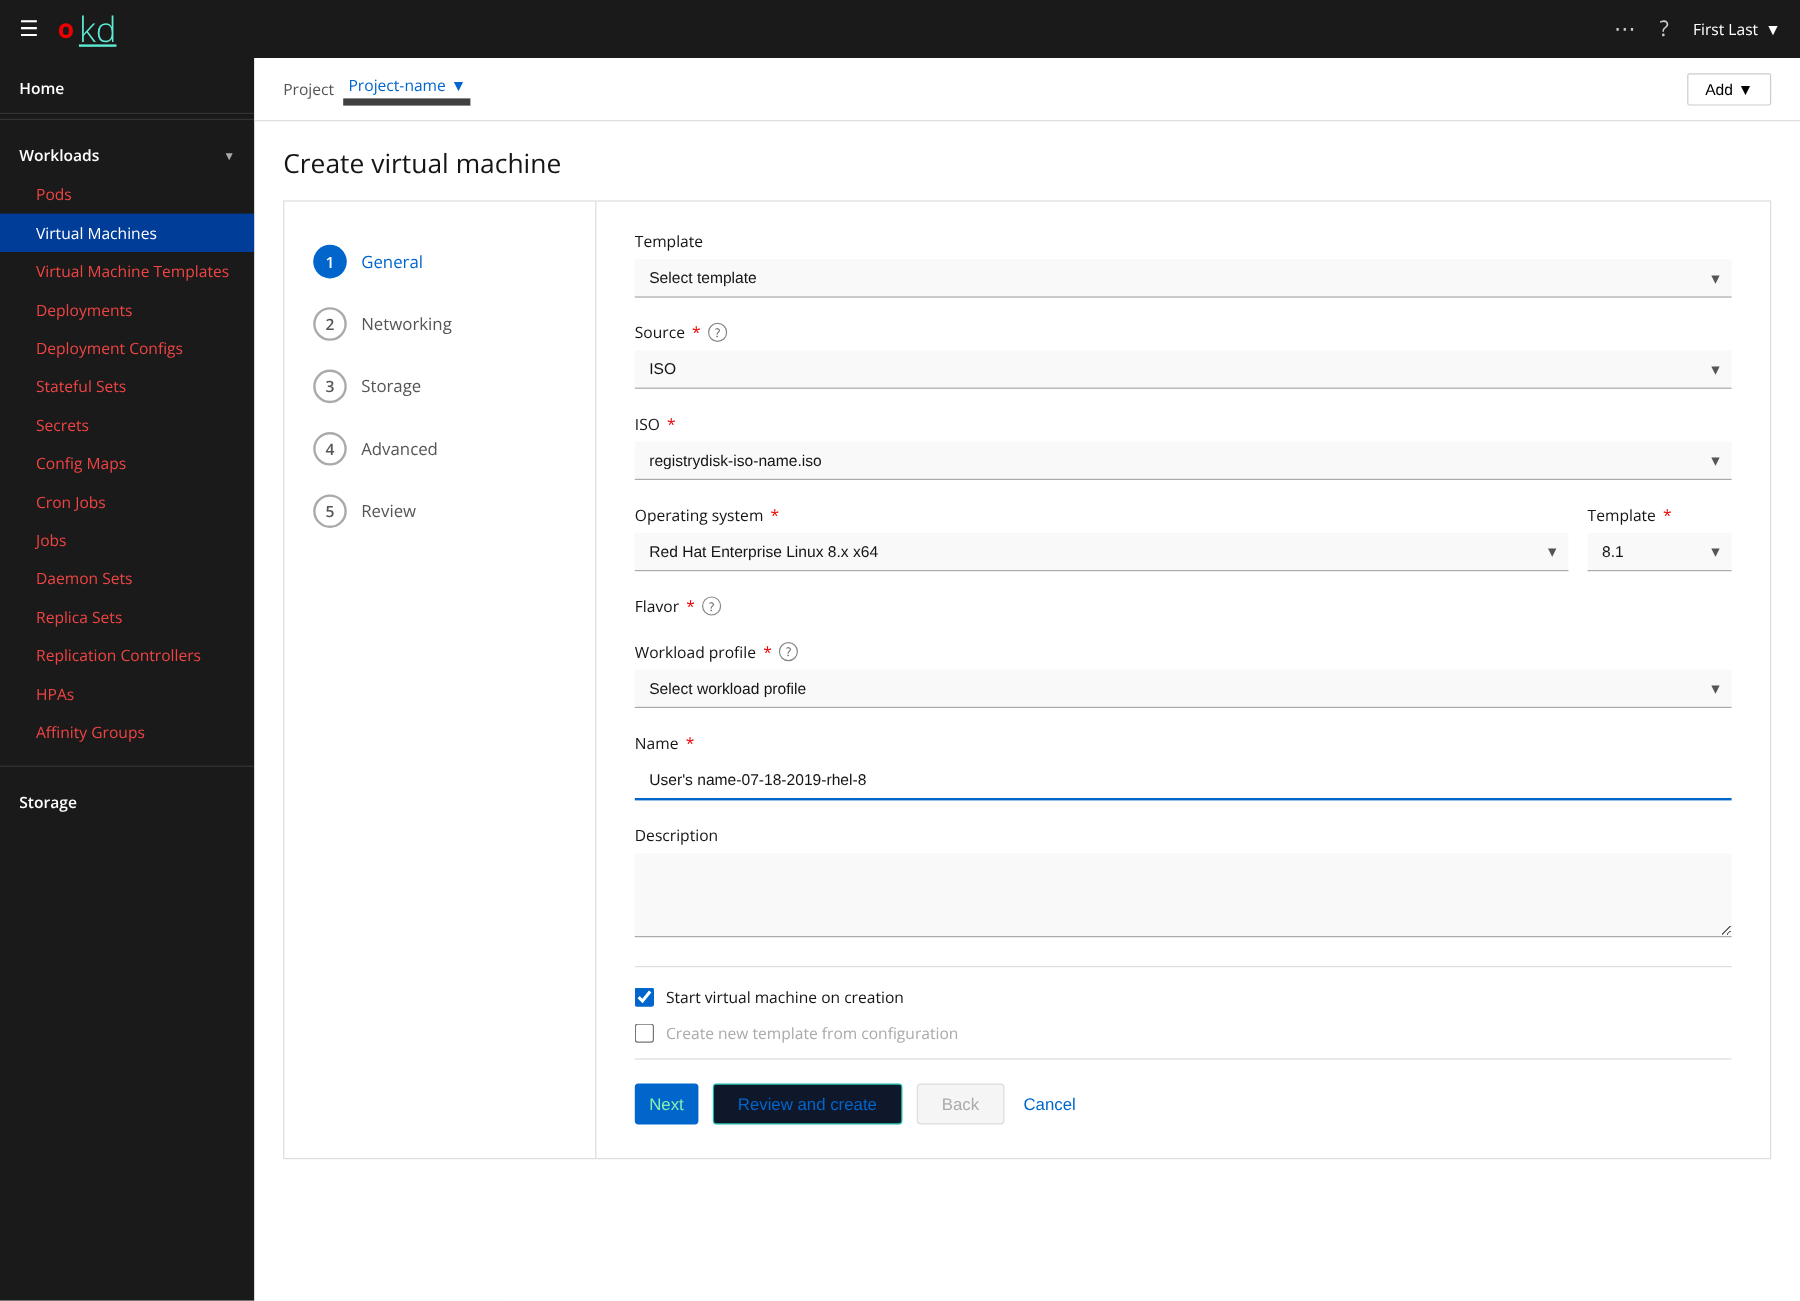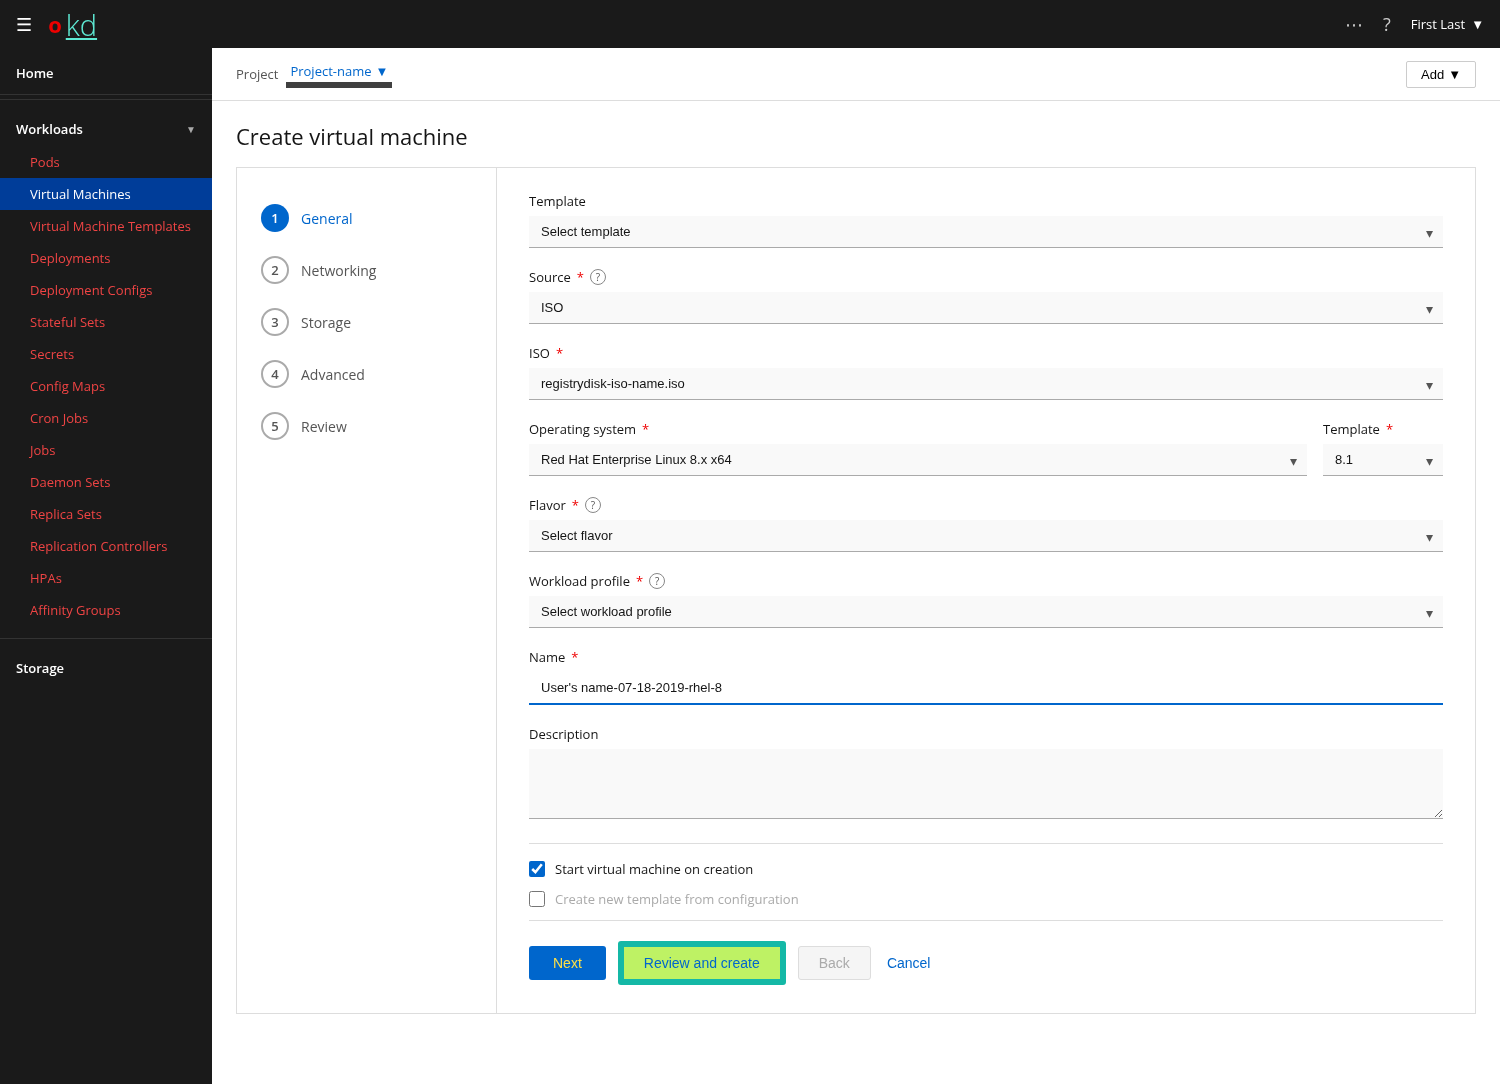--- a/index.html
+++ b/index.html
@@ -235,31 +235,31 @@
     .wizard-footer {
       display: flex;
       align-items: center;
       gap: 12px;
       padding: 20px 0 4px;
       border-top: 1px solid #ddd;
       margin-top: 8px;
     }
     .btn-primary {
       background: #06c;
-      color: #fde047;
+      color: #86efac;
       border: none;
-      padding: 9px 24px;
+      padding: 9px 12px;
       font-size: 14px;
       cursor: pointer;
       border-radius: 3px;
     }
     .btn-secondary {
-      background: #bef264;
+      background: #0f172a;
       color: #06c;
-      border: 6px solid #14b8a6;
+      border: 1px solid #14b8a6;
       padding: 8px 20px;
       font-size: 14px;
       cursor: pointer;
       border-radius: 3px;
     }
     .btn-disabled {
       background: #f5f5f5;
       color: #aaa;
       border: 1px solid #ddd;
       padding: 8px 20px;
@@ -451,25 +451,20 @@
             </div>
           </div>
         </div>
 
         <div class="form-group">
           <div class="form-label">
             <span>Flavor</span>
             <span class="required-star">*</span>
             <span class="help-icon">?</span>
           </div>
-          <div class="select-wrapper">
-            <select class="form-select">
-              <option>Select flavor</option>
-            </select>
-          </div>
         </div>
 
         <div class="form-group">
           <div class="form-label">
             <span>Workload profile</span>
             <span class="required-star">*</span>
             <span class="help-icon">?</span>
           </div>
           <div class="select-wrapper">
             <select class="form-select">

